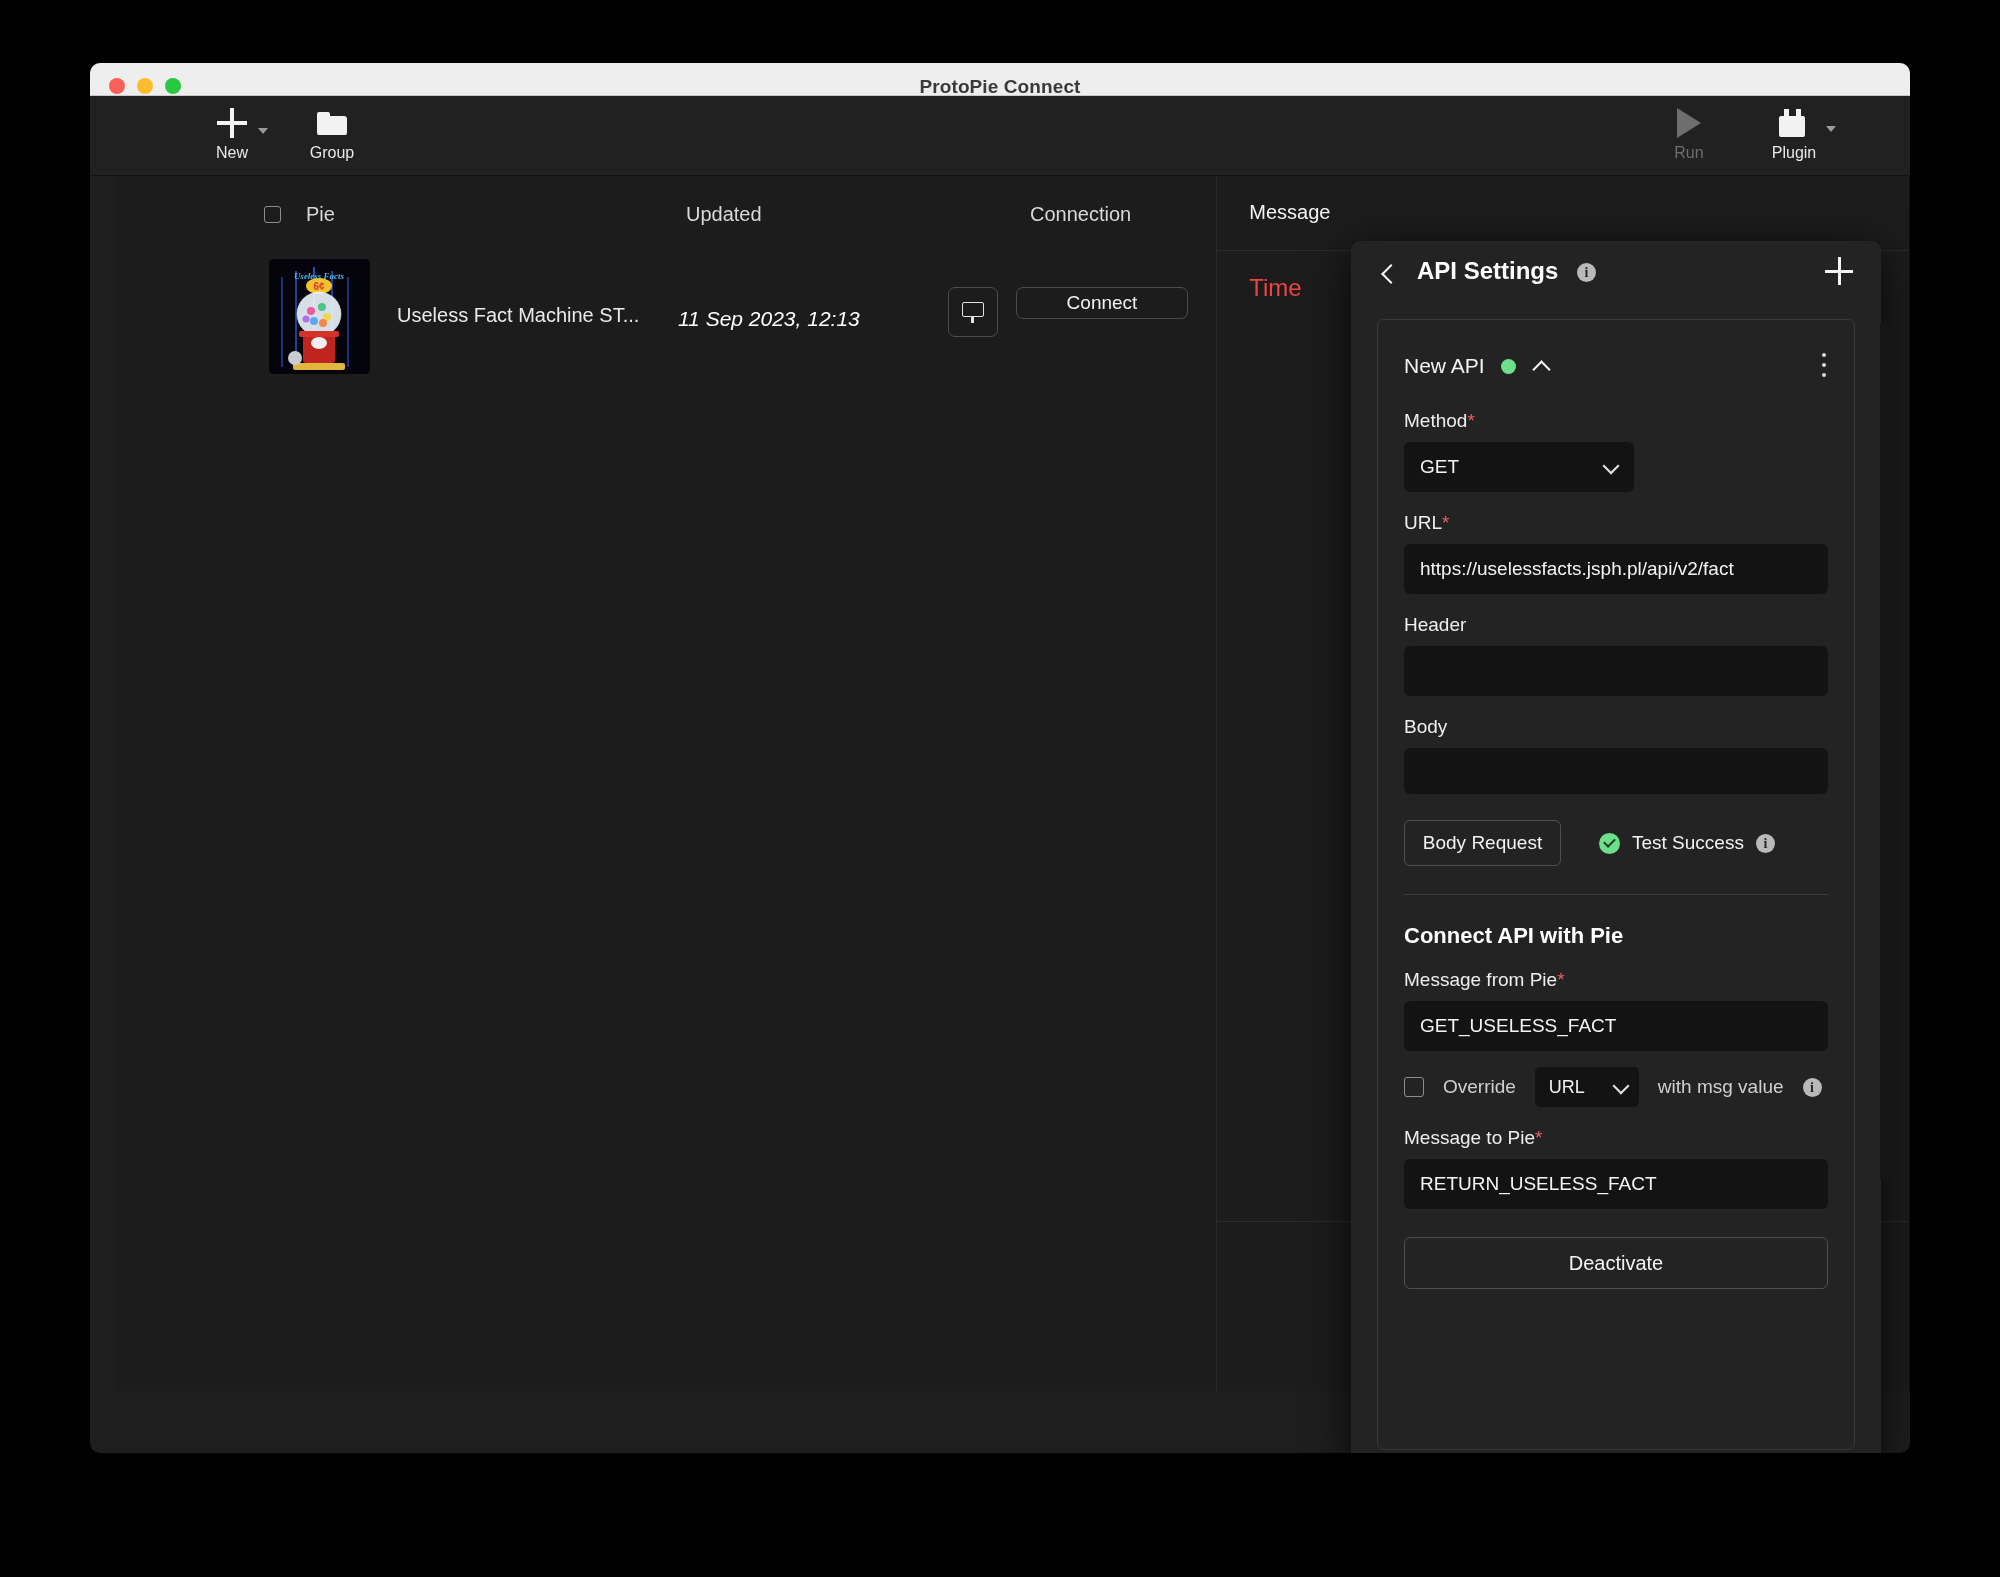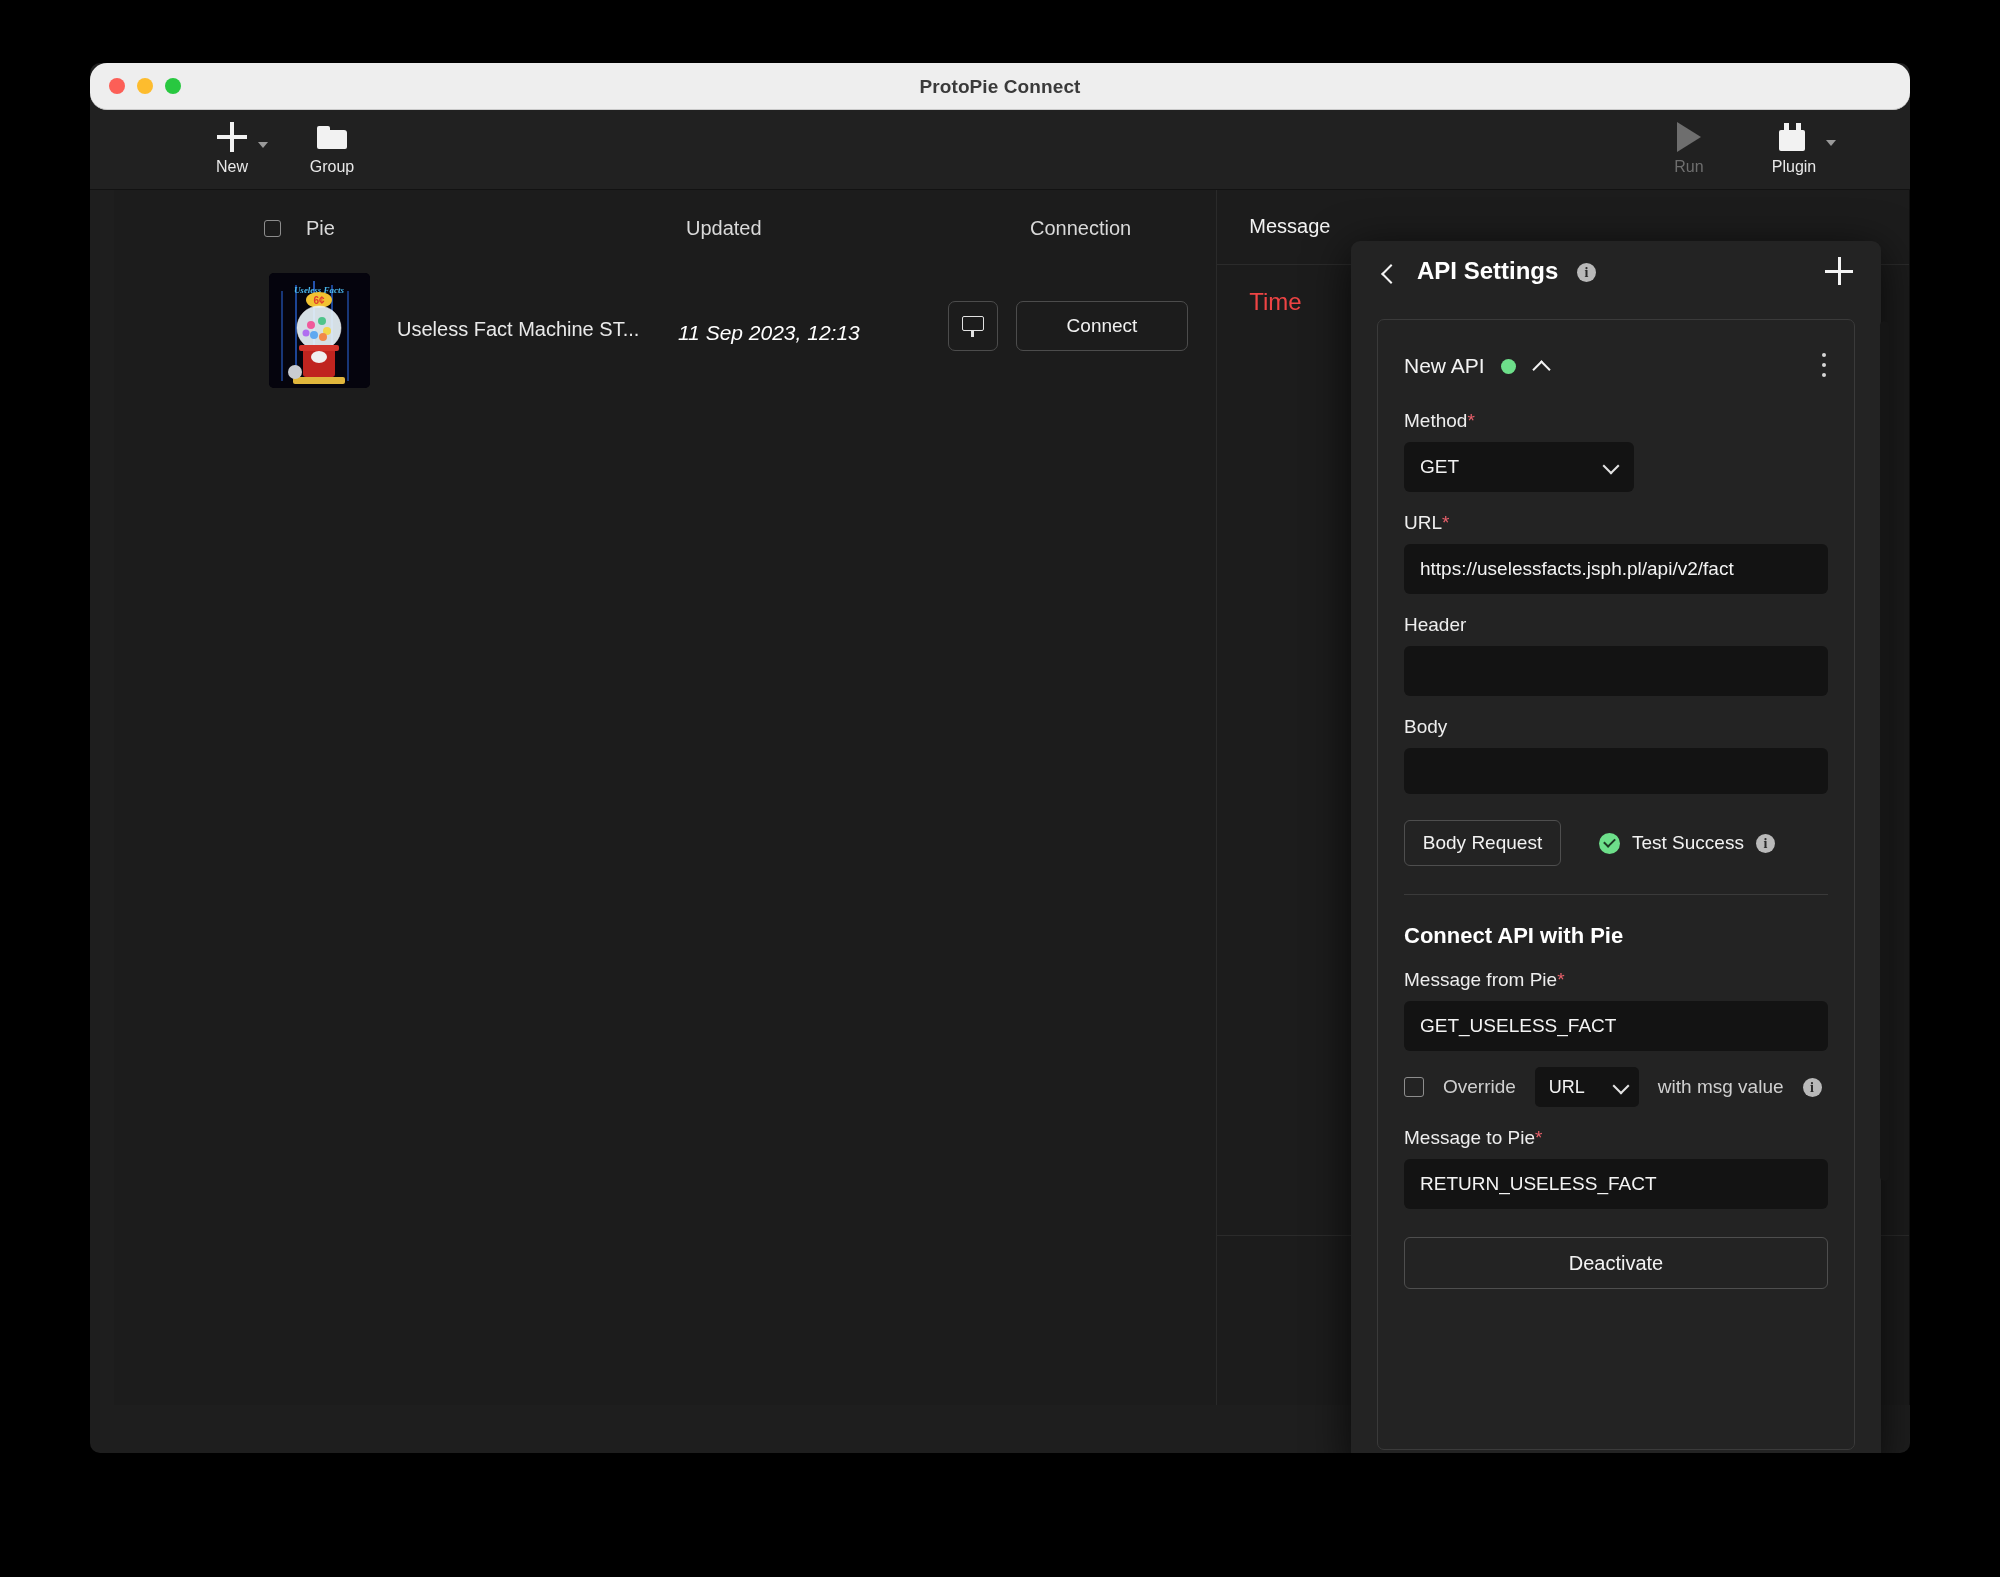--- a/index.html
+++ b/index.html
@@ -18,24 +18,23 @@
     width: 1820px; height: 1390px;
     border-radius: 10px;
     overflow: hidden;
     background: #1e1e1e;
     box-shadow: 0 8px 40px rgba(0,0,0,0.85);
   }
 
   
   #titlebar {
     position: relative;
-    height: 47px;
+    height: 33px;
     background: #eeeeee;
     border-bottom: 1px solid #c9c9c9;
-    border-radius: 17px;
   }
   #traffic {
     position: absolute; left: 19px; top: 15px;
     display: flex; gap: 12px;
   }
   .light { width: 16px; height: 16px; border-radius: 50%; }
   .light.close { background: #fc5f57; }
   .light.min   { background: #fdbc2e; }
   .light.max   { background: #28c840; }
   #win-title {
@@ -192,21 +191,21 @@
   .monitor-glyph .scr {
     position: absolute; left: 0; top: 0; right: 0; height: 15px;
     border: 1.6px solid #e2e2e2; border-radius: 2px;
   }
   .monitor-glyph .stand {
     position: absolute; left: 9px; top: 15px; width: 3px; height: 6px;
     background: #e2e2e2;
   }
   #pie-connect-btn {
     position: absolute; left: 902px; top: 36px;
-    width: 172px; height: 50px;
+    width: 172px; height: 32px;
     border: 1px solid #4c4c4c; border-radius: 7px;
     display: flex; align-items: center; justify-content: center;
     font-size: 19px; color: #f0f0f0;
     cursor: pointer;
   }
 
   
   #msg-panel {
     position: relative;
     width: 702px;

